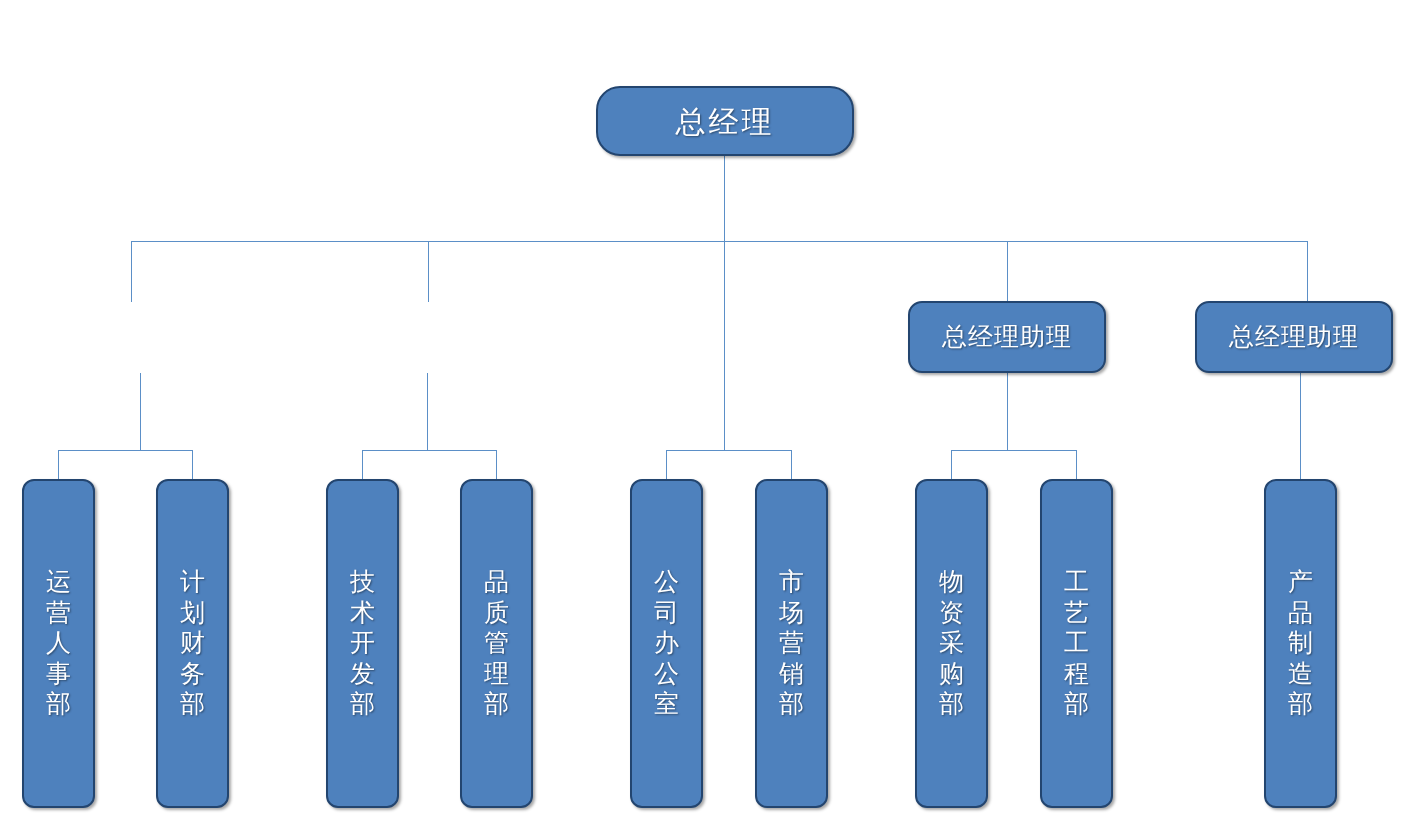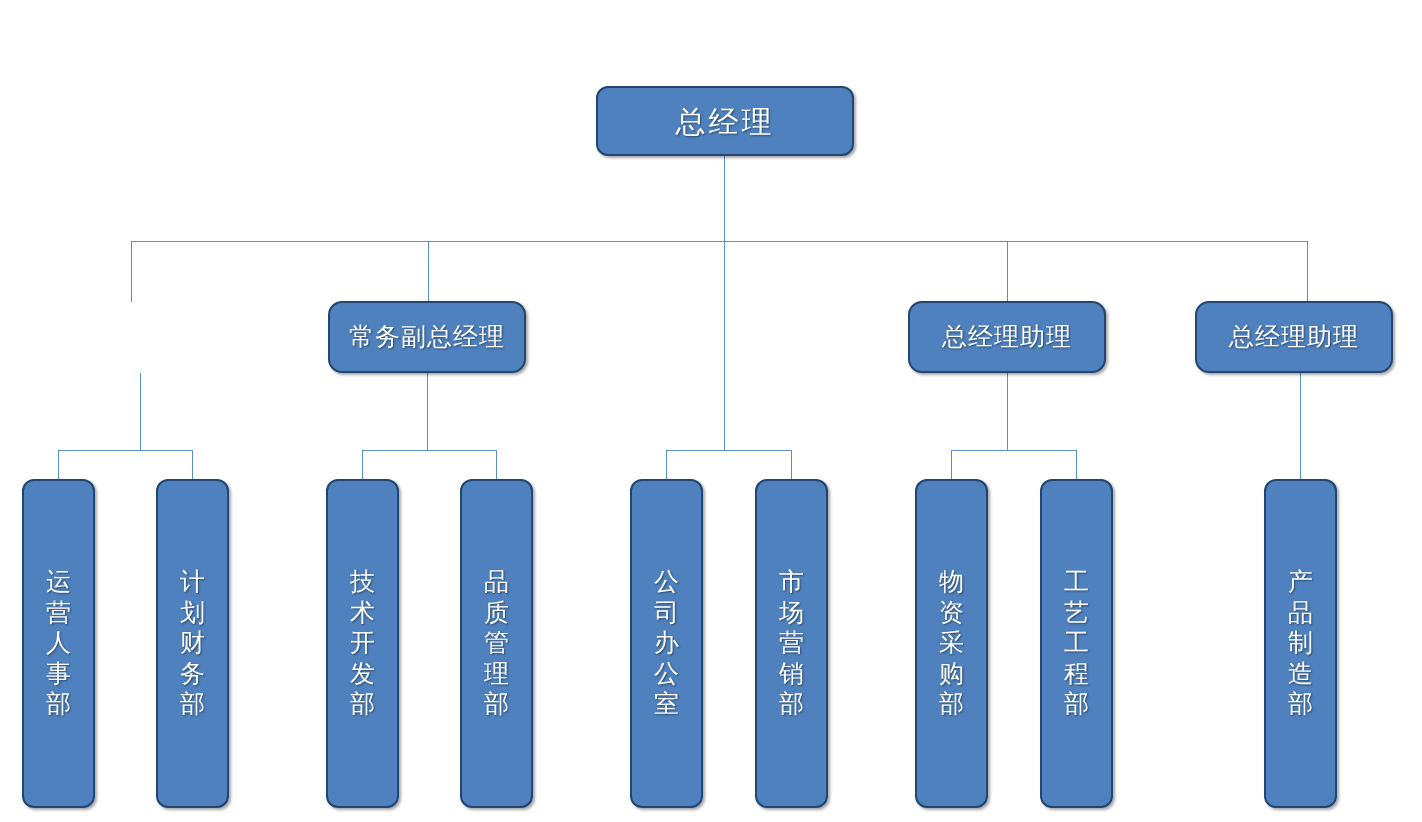--- a/index.html
+++ b/index.html
@@ -44,21 +44,21 @@
   }
 
   
   .node-h {
     border-radius: 14px;
     font-size: 27px;
     letter-spacing: 2px;
     line-height: 1.1;
   }
   .node-root {
-    border-radius: 12px;
+    border-radius: 24px;
     font-size: 30px;
     letter-spacing: 3px;
   }
   .node-mgr {
     font-size: 25px;
     letter-spacing: 1px;
   }
 
   
   .node-v {
@@ -112,23 +112,20 @@
   <div class="conn conn-v" style="left:951px; top:450px; height:29px;"></div>
   <div class="conn conn-v" style="left:1076px; top:450px; height:29px;"></div>
 
   <div class="conn conn-v" style="left:1300px; top:373px; height:106px;"></div>
 
   <div class="node node-h node-root" style="left:596px; top:86px; width:258px; height:70px;">
     <span>总经理</span>
   </div>
 
 
-  <div class="node node-h node-mgr" style="left:328px; top:301px; width:198px; height:72px;">
-    <span>常务副总经理</span>
-  </div>
 
   <div class="node node-h node-mgr" style="left:908px; top:301px; width:198px; height:72px;">
     <span>总经理助理</span>
   </div>
 
   <div class="node node-h node-mgr" style="left:1195px; top:301px; width:198px; height:72px;">
     <span>总经理助理</span>
   </div>
 
   <div class="node node-v" style="left:22px; top:479px; width:73px; height:329px;">

